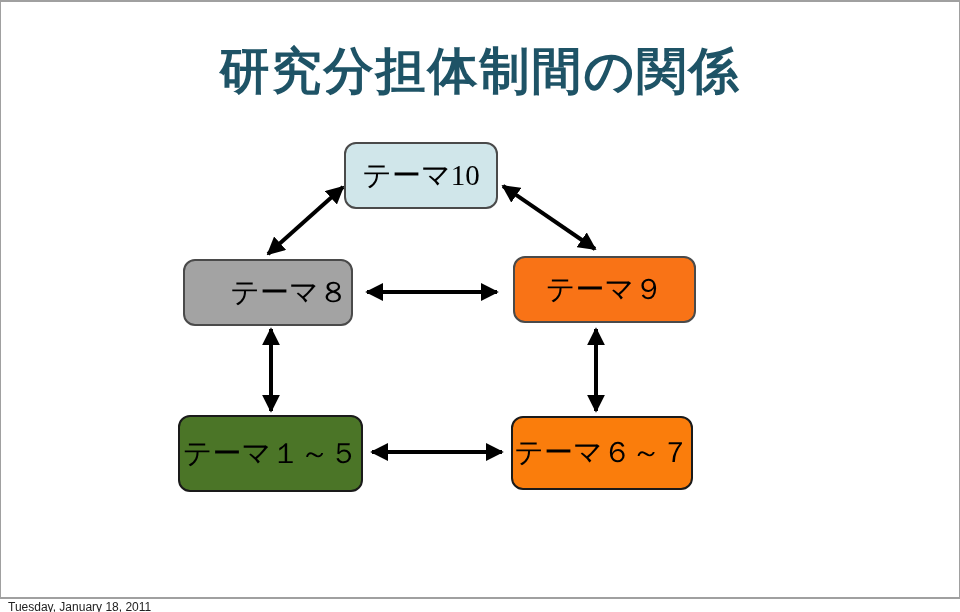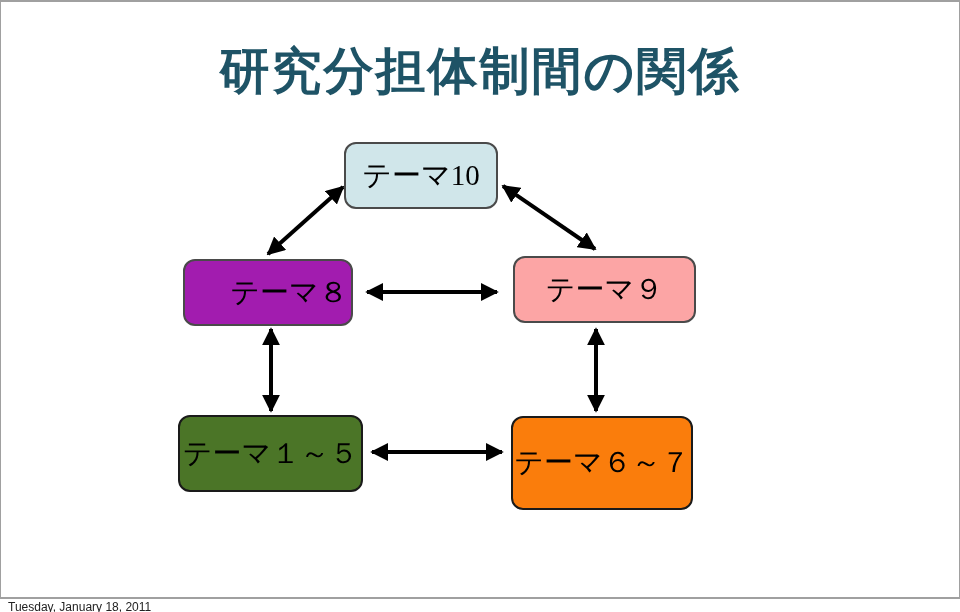--- a/index.html
+++ b/index.html
@@ -20,21 +20,21 @@
   .node {
     position: absolute; box-sizing: border-box;
     border: 2px solid #4a4a4a; border-radius: 12px;
     display: flex; align-items: center; justify-content: center;
     font-size: 29px; color: #000000; white-space: nowrap;
   }
   .node-theme-10 { left: 343px; top: 140px; width: 154px; height: 67px; }
   .node-theme-8  { left: 182px; top: 257px; width: 170px; height: 67px; }
   .node-theme-9  { left: 512px; top: 254px; width: 183px; height: 67px; }
   .node-theme-1-5 { left: 177px; top: 413px; width: 185px; height: 77px; border-color: #1a1a1a; }
-  .node-theme-6-7 { left: 510px; top: 414px; width: 182px; height: 94px; border-color: #1a1a1a; }
+  .node-theme-6-7 { left: 510px; top: 414px; width: 182px; height: 74px; border-color: #1a1a1a; }
   .arrow-layer { position: absolute; left: 0; top: 0; width: 960px; height: 599px; pointer-events: none; }
   .arrow { stroke: #000000; stroke-width: 4; }
   .footer-date {
     position: absolute; left: 8px; top: 600px;
     font-family: "Liberation Sans", "DejaVu Sans", sans-serif;
     font-size: 12px; color: #222222;
   }
 </style>
 </head>
 <body>
@@ -53,23 +53,23 @@
       <line class="arrow" x1="342" y1="185" x2="267" y2="252" marker-start="url(#ah)" marker-end="url(#ah)"></line>
       <line class="arrow" x1="502" y1="184" x2="594" y2="247" marker-start="url(#ah)" marker-end="url(#ah)"></line>
       <line class="arrow" x1="366" y1="290" x2="496" y2="290" marker-start="url(#ah)" marker-end="url(#ah)"></line>
       <line class="arrow" x1="270" y1="327" x2="270" y2="409" marker-start="url(#ah)" marker-end="url(#ah)"></line>
       <line class="arrow" x1="595" y1="327" x2="595" y2="409" marker-start="url(#ah)" marker-end="url(#ah)"></line>
       <line class="arrow" x1="371" y1="450" x2="501" y2="450" marker-start="url(#ah)" marker-end="url(#ah)"></line>
     </svg>
 
     <div class="node node-theme-10" style="background-color: rgb(208, 230, 234);">テーマ10</div>
 
-    <div class="node node-theme-8" style="background-color: #a21caf; padding-left: 42px;">テーマ８</div>
+    <div class="node node-theme-8" style="background-color: #a3a3a3; padding-left: 42px;">テーマ８</div>
 
-    <div class="node node-theme-9" style="background-color: #fca5a5;">テーマ９</div>
+    <div class="node node-theme-9" style="background-color: #f97316;">テーマ９</div>
 
     <div class="node node-theme-1-5" style="background-color: rgb(75, 117, 39);">テーマ１～５</div>
 
     <div class="node node-theme-6-7" style="background-color: rgb(250, 125, 12);">テーマ６～７</div>
 
   </div>
 
   <div class="footer-date">Tuesday, January 18, 2011</div>
 </div>
 

